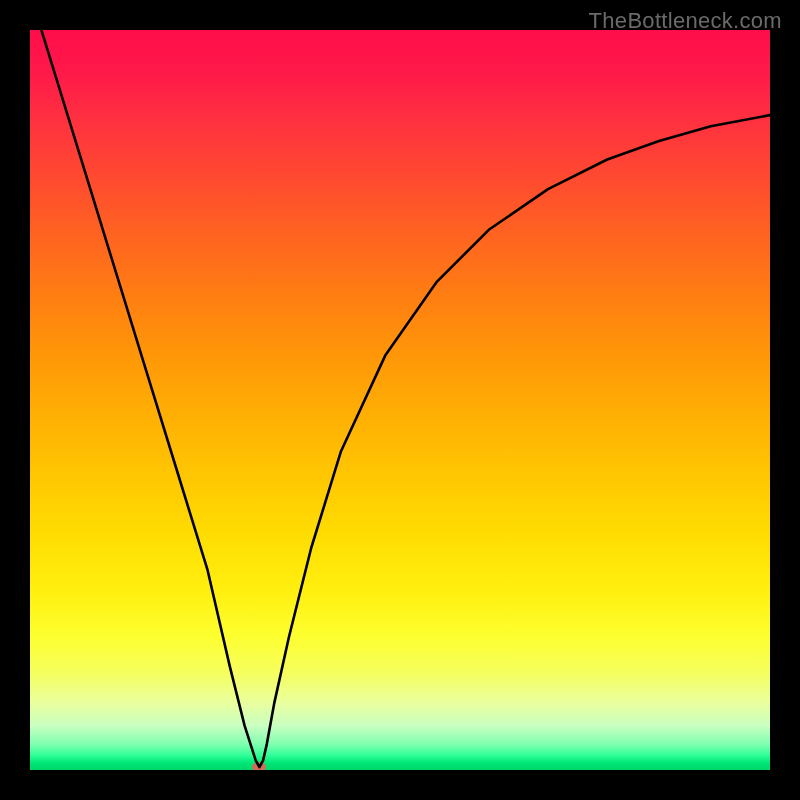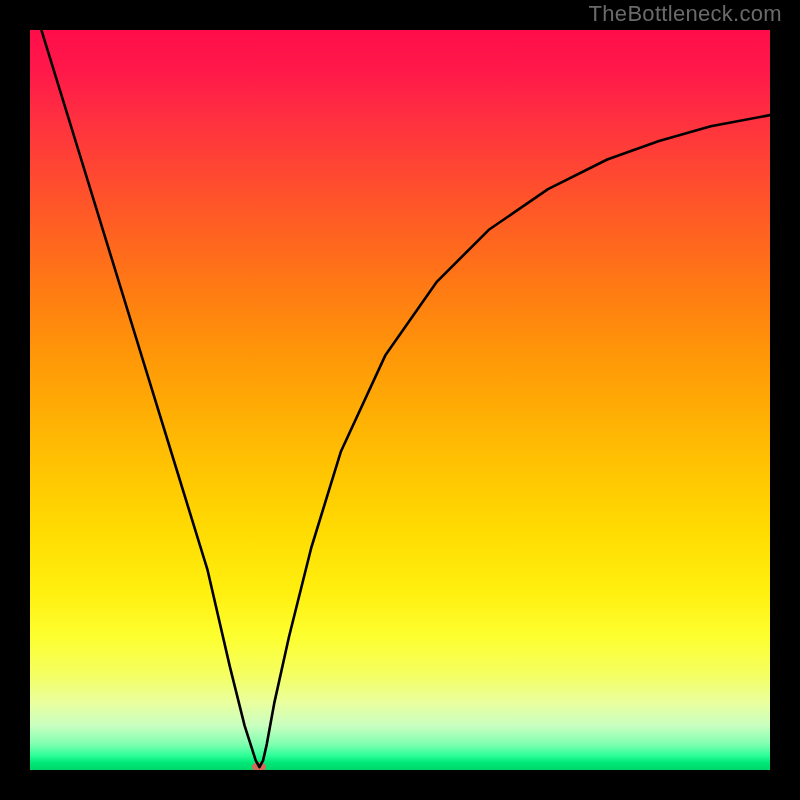--- a/index.html
+++ b/index.html
@@ -6,21 +6,21 @@
   body {
     width: 800px;
     height: 800px;
     background: #000000;
     position: relative;
     font-family: Arial, Helvetica, sans-serif;
     overflow: hidden;
   }
   .watermark {
     position: absolute;
-    top: 1px;
+    top: 8px;
     right: 18px;
     font-size: 22px;
     font-weight: 500;
     color: #6a6a6a;
     z-index: 10;
     letter-spacing: 0.3px;
   }
   .plot-area {
     position: absolute;
     left: 30px;

